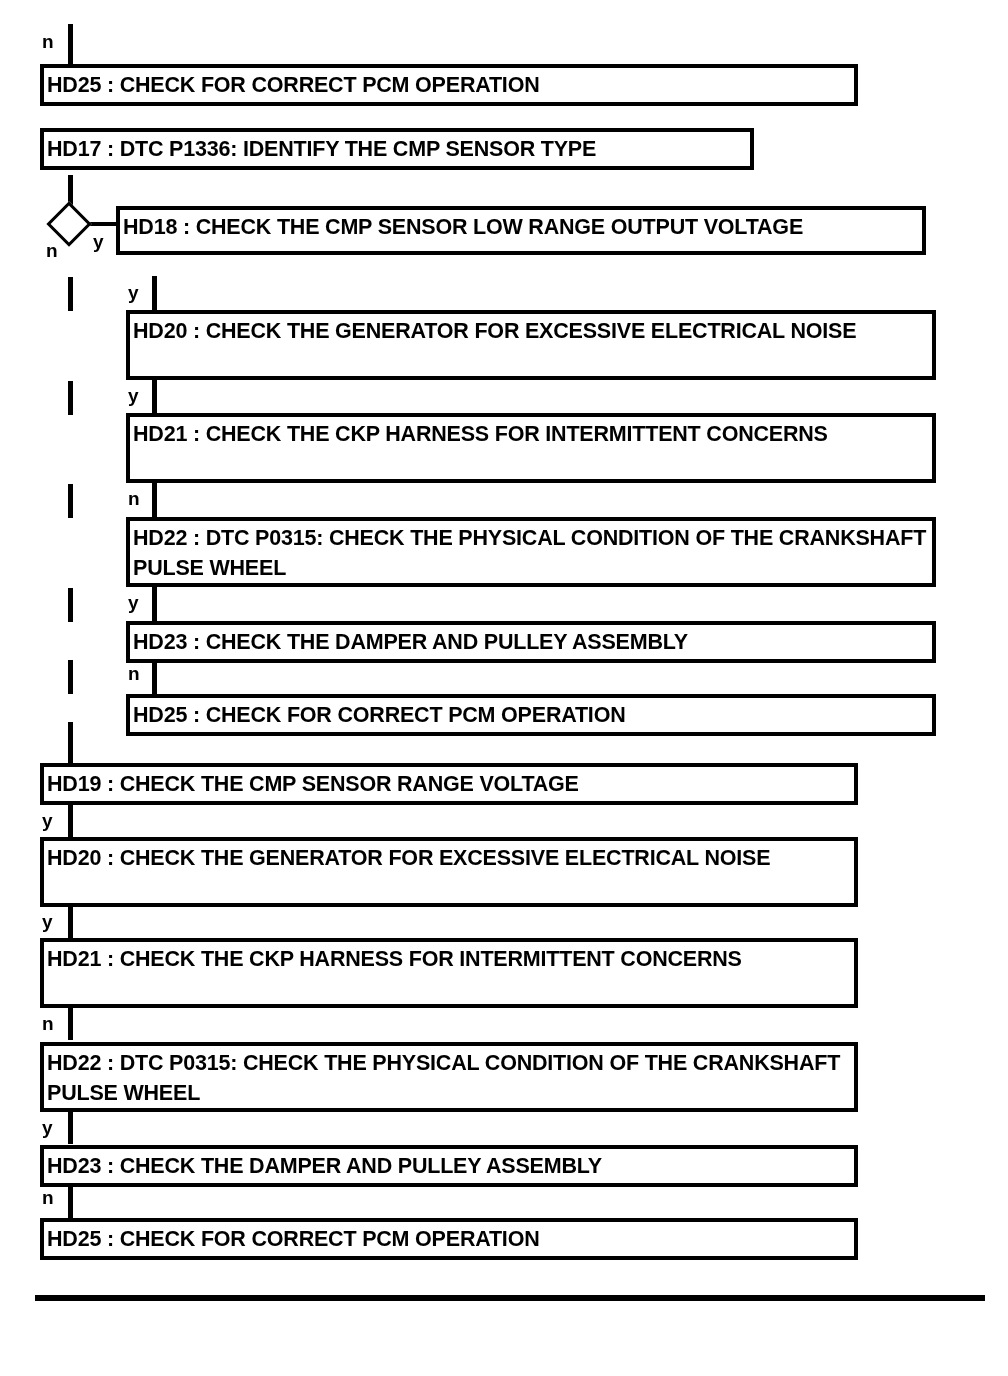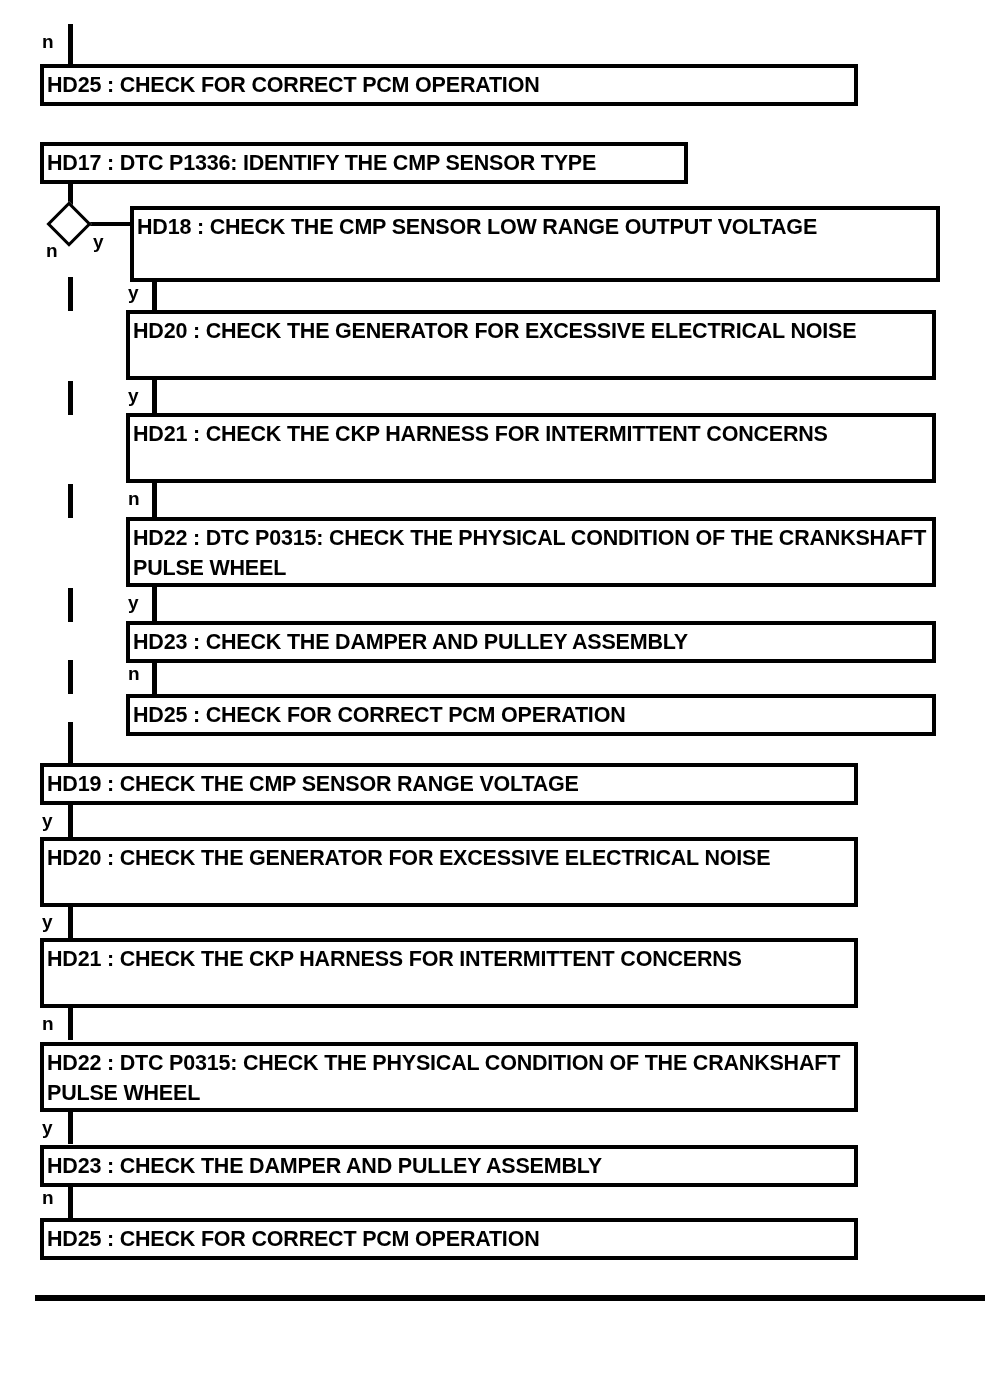--- a/index.html
+++ b/index.html
@@ -66,38 +66,38 @@
 </head>
 <body>
 
 <div id="diagram">
 
   <div class="edge" style="left:68px; top:24px; width:5px; height:40px;"></div>
   <div class="edge-label" style="left:42px; top:32px;">n</div>
 
   <div class="node" style="left:40px; top:64px; width:818px; height:42px;">HD25 : CHECK FOR CORRECT PCM OPERATION</div>
 
-  <div class="node" style="left:40px; top:142px; width:648px; height:42px;">HD17 : DTC P1336: IDENTIFY THE CMP SENSOR TYPE</div>
+  <div class="node" style="left:40px; top:128px; width:714px; height:42px;">HD17 : DTC P1336: IDENTIFY THE CMP SENSOR TYPE</div>
 
   <div class="edge" style="left:68px; top:175px; width:5px; height:32px;"></div>
 
   <div class="diamond" style="left:53px; top:208px; width:32px; height:32px;"></div>
   <div class="edge-label" style="left:46px; top:241px;">n</div>
   <div class="edge-label" style="left:93px; top:232px;">y</div>
 
   <div class="edge" style="left:85px; top:222px; width:45px; height:4px;"></div>
 
   <div class="edge" style="left:68px; top:277px; width:5px; height:34px;"></div>
   <div class="edge" style="left:68px; top:381px; width:5px; height:34px;"></div>
   <div class="edge" style="left:68px; top:484px; width:5px; height:34px;"></div>
   <div class="edge" style="left:68px; top:588px; width:5px; height:34px;"></div>
   <div class="edge" style="left:68px; top:660px; width:5px; height:34px;"></div>
   <div class="edge" style="left:68px; top:722px; width:5px; height:42px;"></div>
 
-  <div class="node" style="left:130px; top:206px; width:810px; height:76px;">HD18 : CHECK THE CMP SENSOR LOW RANGE OUTPUT VOLTAGE</div>
+  <div class="node" style="left:116px; top:206px; width:810px; height:49px;">HD18 : CHECK THE CMP SENSOR LOW RANGE OUTPUT VOLTAGE</div>
 
   <div class="edge" style="left:152px; top:276px; width:5px; height:34px;"></div>
   <div class="edge-label" style="left:128px; top:283px;">y</div>
 
   <div class="node" style="left:126px; top:310px; width:810px; height:70px;">HD20 : CHECK THE GENERATOR FOR EXCESSIVE ELECTRICAL NOISE</div>
 
   <div class="edge" style="left:152px; top:380px; width:5px; height:34px;"></div>
   <div class="edge-label" style="left:128px; top:386px;">y</div>
 
   <div class="node" style="left:126px; top:413px; width:810px; height:70px;">HD21 : CHECK THE CKP HARNESS FOR INTERMITTENT CONCERNS</div>

